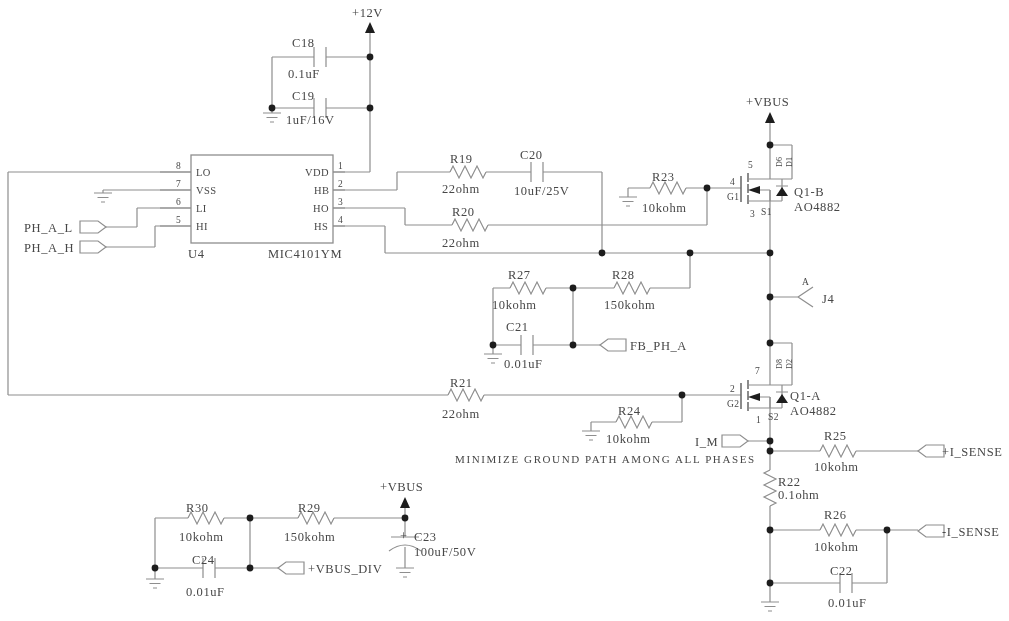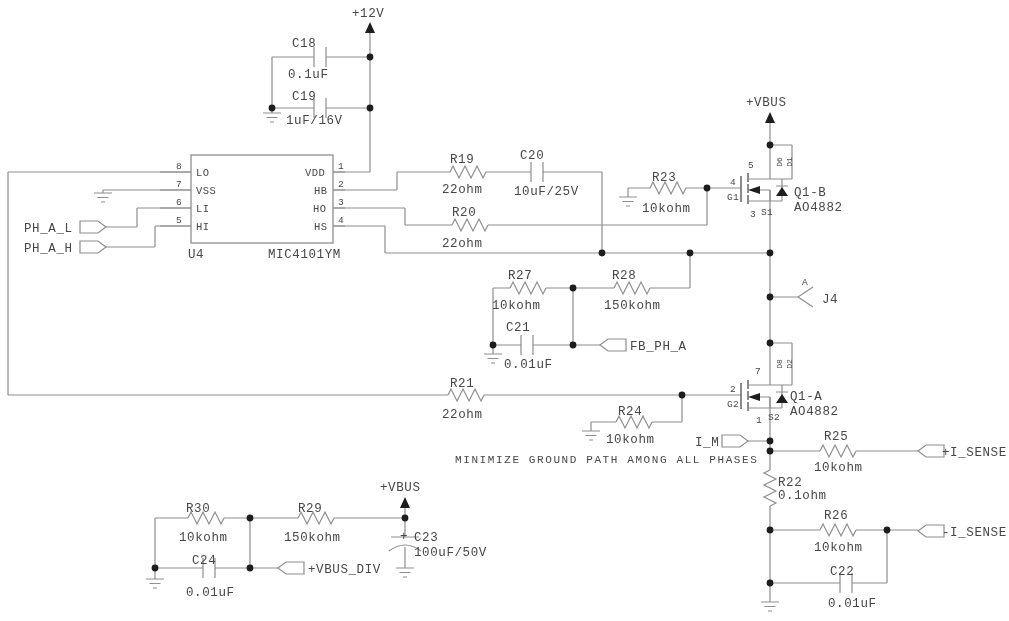--- a/index.html
+++ b/index.html
@@ -1,17 +1,17 @@
 <!DOCTYPE html>
 <html><head>
 <meta charset="utf-8">
 <style>
   html,body{margin:0;padding:0;background:#fff;}
   #canvas{position:relative;width:1009px;height:621px;background:#ffffff;overflow:hidden;
-          font-family:Liberation Mono, monospace;}
+          font-family:Liberation Serif, serif;}
   svg{position:absolute;left:0;top:0;}
   .wire{stroke:#8e8e8e;stroke-width:1.2;fill:none;}
   .dev{stroke:#6f6f6f;stroke-width:1.6;fill:none;}
   .box{stroke:#8e8e8e;stroke-width:1.3;fill:#ffffff;}
   .flag{stroke:#8e8e8e;stroke-width:1.2;fill:#ffffff;}
   .ink{fill:#1d1d1d;stroke:none;}
   text{fill:#474747;}
   .lbl{font-size:12.5px;letter-spacing:0.6px;}
   .pin{font-size:9.5px;letter-spacing:0.4px;}
   .pname{font-size:10.5px;letter-spacing:0.4px;}

